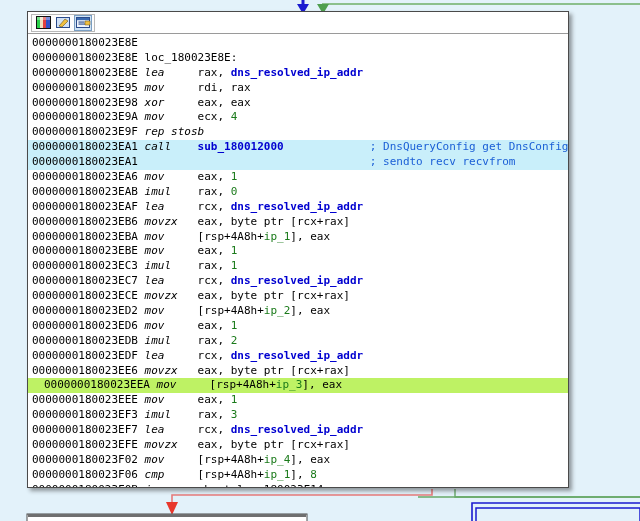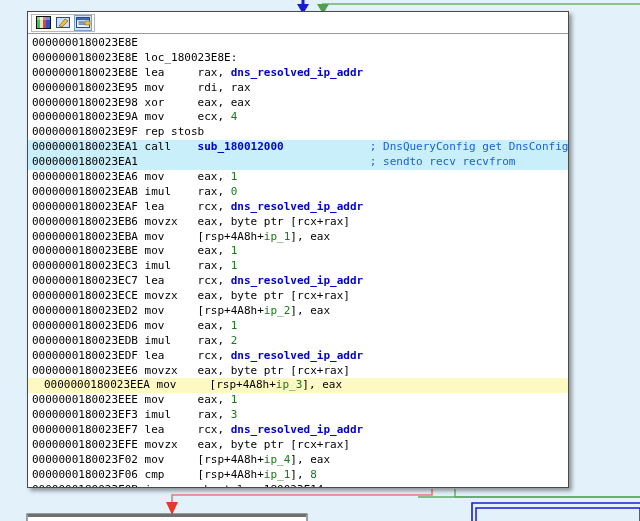--- a/index.html
+++ b/index.html
@@ -77,24 +77,24 @@
     color: #000000;
     white-space: pre;
   }
   .ln {
     height: 14.9px;
     padding-left: 4px;
     white-space: pre;
     box-sizing: border-box;
   }
   .ln.hl-cyan  { background: #c9effa; }
-  .ln.hl-green { background: #fef9c3; padding-left: 16px; }
+  .ln.hl-green { background: #bef264; padding-left: 16px; }
 
   .addr  { color: #000000; }
-  .mnem  { color: #000000; }
+  .mnem  { color: #000000; font-style: italic; }
   .name  { color: #0000d0; font-weight: bold; }
   .loc   { color: #000000; }
   .num   { color: #1a7a1a; }
   .cmt   { color: #1b5fd6; }
   .var   { color: #1a7a1a; }
 
   
   .ghost {
     position: absolute;
     font-family: "Liberation Sans", sans-serif;

